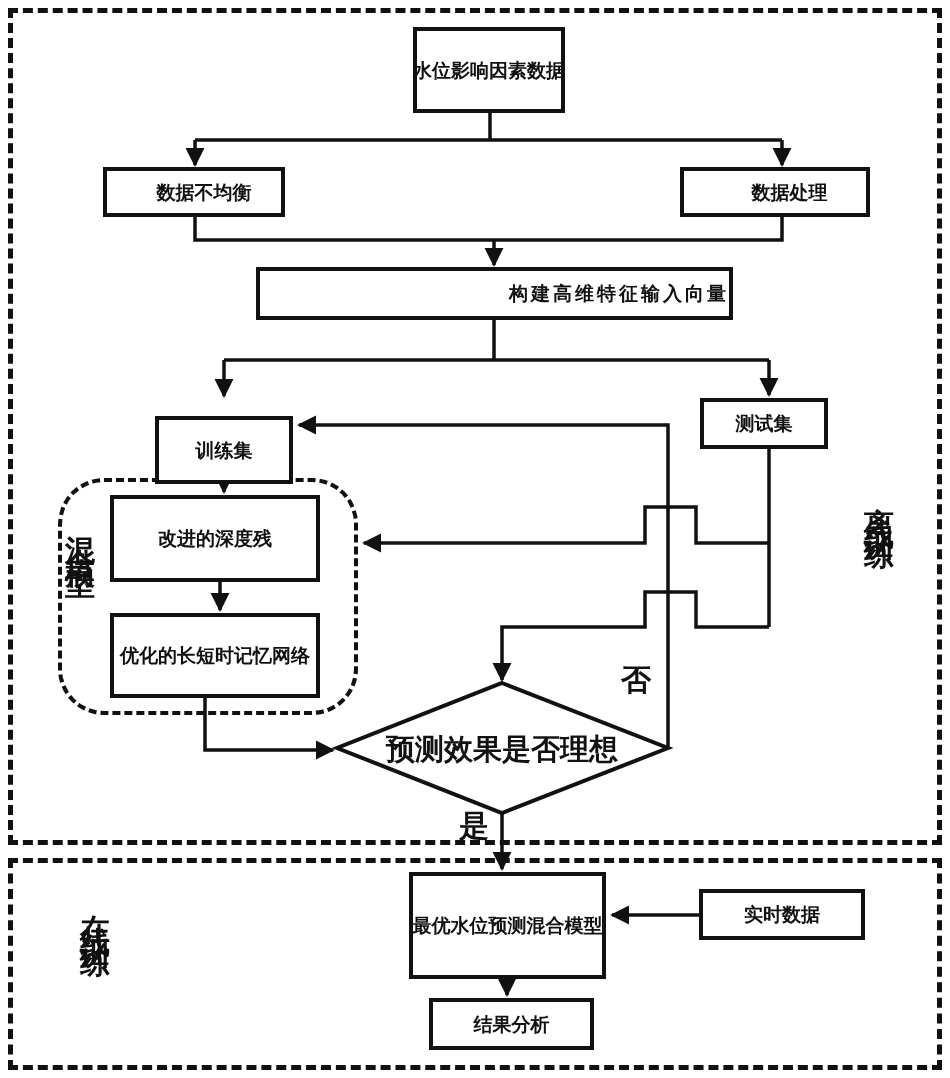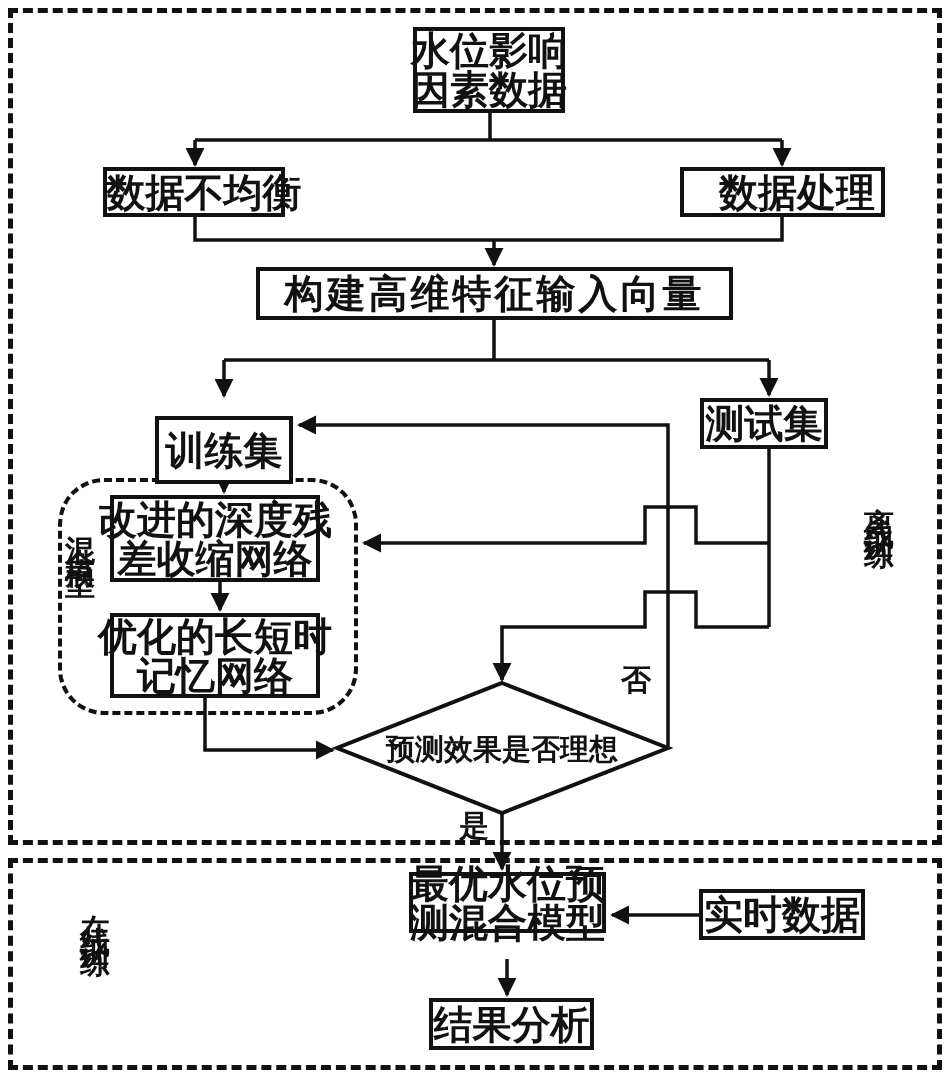--- a/index.html
+++ b/index.html
@@ -5,22 +5,22 @@
   html,body{margin:0;padding:0;background:#ffffff;}
   body{
     position:relative;width:950px;height:1078px;overflow:hidden;
     font-family:"Liberation Serif","DejaVu Serif",serif;
     color:#111111;font-weight:600;
   }
   .abs{position:absolute;box-sizing:border-box;}
   .dashed-rect{border:5px dashed #111;background:transparent;}
   .node{
     border:4px solid #111;background:#fff;
-    display:flex;flex-direction:column;align-items:center;justify-content:center;
-    text-align:center;font-size:39px;line-height:39px;z-index:3;
+    display:flex;flex-direction:row;align-items:center;justify-content:center;
+    text-align:center;font-size:19px;line-height:39px;z-index:3;
   }
   .node .ln{display:block;white-space:nowrap;}
   .vlabel{
     writing-mode:vertical-rl;text-orientation:upright;
     font-size:30px;letter-spacing:11px;line-height:34px;z-index:3;white-space:nowrap;
   }
   .edge-label{font-size:30px;z-index:4;line-height:34px;}
   .decision-text{
     z-index:4;text-align:center;font-size:29px;line-height:32px;white-space:nowrap;
   }
@@ -82,59 +82,58 @@
 
 <div class="abs node" style="left:413px;top:27px;width:152px;height:86px;">
   <span class="ln">水位影响</span>
   <span class="ln">因素数据</span>
 </div>
 
 <div class="abs node" style="left:103px;top:167px;width:182px;height:50px;padding-left:20px;">
   <span class="ln">数据不均衡</span>
 </div>
 
-<div class="abs node" style="left:680px;top:167px;width:205px;height:50px;padding-left:29px;">
+<div class="abs node" style="left:680px;top:167px;width:190px;height:50px;padding-left:29px;">
   <span class="ln">数据处理</span>
 </div>
 
-<div class="abs node spread" style="left:256px;top:267px;width:477px;height:53px;">
+<div class="abs node spread" style="left:256px;top:267px;width:477px;height:53px;justify-content:flex-end;">
   <span class="ln">构建高维特征输入向量</span>
 </div>
 
 <div class="abs node" style="left:155px;top:416px;width:138px;height:68px;">
   <span class="ln">训练集</span>
 </div>
 
 <div class="abs node" style="left:700px;top:398px;width:128px;height:51px;">
   <span class="ln">测试集</span>
 </div>
 
 <div class="abs vlabel" style="left:63px;top:512px;">混合模型</div>
 
 <div class="abs node" style="left:110px;top:495px;width:210px;height:87px;">
   <span class="ln">改进的深度残</span>
-  <span class="ln">差收缩网络</span>
 </div>
 
 <div class="abs node" style="left:110px;top:613px;width:210px;height:85px;">
   <span class="ln">优化的长短时</span>
   <span class="ln">记忆网络</span>
 </div>
 
 <div class="abs decision-text" style="left:352px;top:733px;width:300px;text-align:center;">预测效果是否理想</div>
 
 <div class="abs edge-label" style="left:621px;top:663px;">否</div>
 
 <div class="abs edge-label" style="left:459px;top:809px;">是</div>
 
 <div class="abs vlabel" style="left:862px;top:483px;">离线训练</div>
 
 <div class="abs vlabel" style="left:78px;top:891px;">在线训练</div>
 
-<div class="abs node" style="left:409px;top:872px;width:197px;height:61px;">
+<div class="abs node" style="left:409px;top:872px;width:197px;height:107px;">
   <span class="ln">最优水位预</span>
   <span class="ln">测混合模型</span>
 </div>
 
 <div class="abs node" style="left:699px;top:889px;width:166px;height:51px;">
   <span class="ln">实时数据</span>
 </div>
 
 <div class="abs node" style="left:429px;top:998px;width:165px;height:52px;">
   <span class="ln">结果分析</span>

